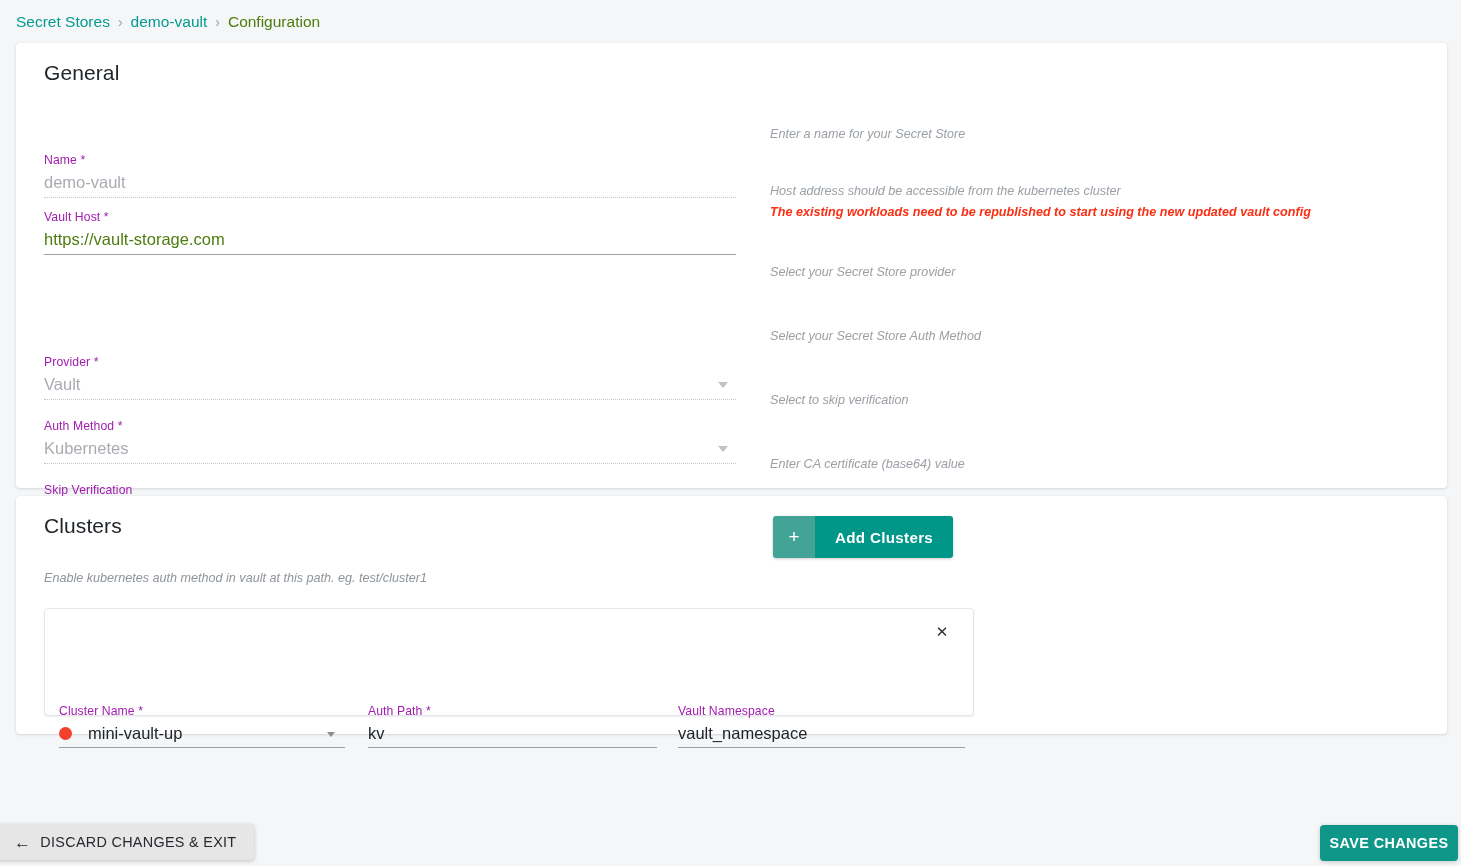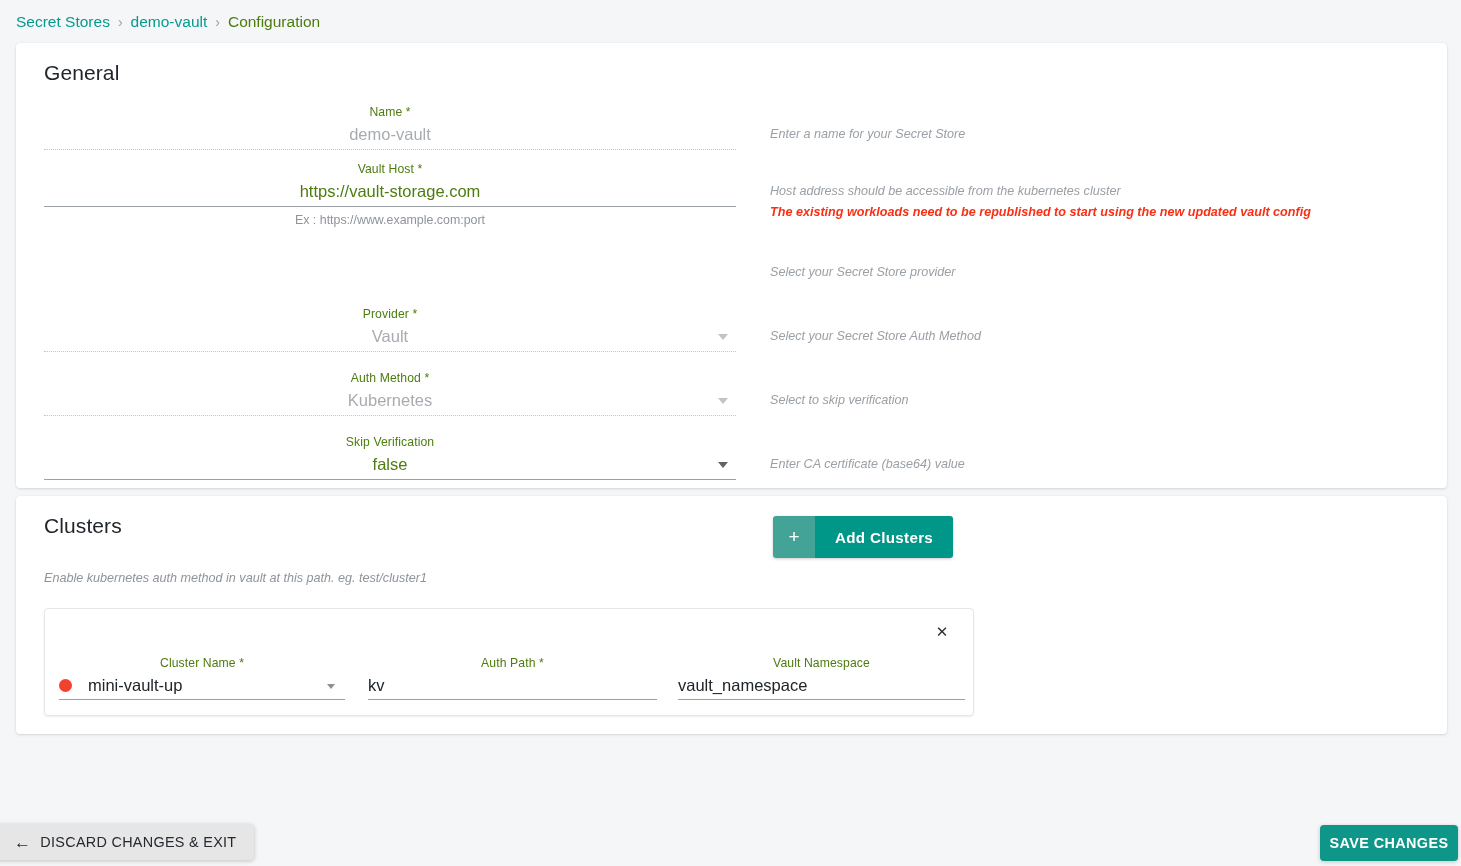--- a/index.html
+++ b/index.html
@@ -3,21 +3,21 @@
 <meta charset="utf-8">
 <style>
   * { box-sizing: border-box; }
   html, body {
     margin: 0; padding: 0;
     width: 1461px; height: 866px;
     background: #f4f6f8;
     font-family: "Liberation Sans", sans-serif;
     overflow: hidden;
   }
-  .page { position: relative; width: 1461px; height: 866px; text-align: center; }
+  .page { position: relative; width: 1461px; height: 866px; }
 
   
   .breadcrumb {
     position: absolute; top: 8px; left: 16px;
     height: 28px; display: flex; align-items: center; gap: 8px;
     font-size: 15.5px;
   }
   .crumb-link { color: #069a8e; text-decoration: none; cursor: pointer; }
   .crumb-sep { color: #9aa3ab; font-size: 14px; }
   .crumb-current { color: #4d7c0f; }
@@ -34,22 +34,22 @@
   .section-title {
     position: absolute; left: 28px; top: 18px;
     font-size: 21px; color: #21262b; font-weight: 400; letter-spacing: .1px;
   }
 
   
   .field {
     position: absolute; left: 28px; width: 692px;
   }
   .flabel {
-    font-size: 12.2px; color: #4d7c0f; letter-spacing: .1px;
-    height: 15px; line-height: 15px;
+    font-size: 12.2px; color: #a21caf; letter-spacing: .1px;
+    height: 15px; line-height: 15px; margin-top: 48px;
   }
   .fvalue {
     font-size: 16.5px; color: #4d7c0f; height: 29px; line-height: 29px;
     white-space: nowrap; overflow: hidden;
   }
   .fvalue.disabled { color: #a8acb1; }
   .fvalue.placeholder { color: #8d9298; font-size: 16px; }
   .fline { height: 1px; width: 692px; background: #9aa0a6; }
   .fline.dotted {
     height: 0; background: none;
@@ -177,21 +177,20 @@
     <div class="field" style="top:62px;">
       <div class="flabel">Name *</div>
       <div class="fvalue disabled">demo-vault</div>
       <div class="fline dotted"></div>
     </div>
 
     <div class="field" style="top:119px;">
       <div class="flabel">Vault Host *</div>
       <div class="fvalue">https://vault-storage.com</div>
       <div class="fline"></div>
-      <div class="fhint">Ex : https://www.example.com:port</div>
     </div>
 
     <div class="field" style="top:264px;">
       <div class="flabel">Provider *</div>
       <div class="fvalue disabled">Vault</div>
       <div class="fline dotted"></div>
       <span class="caret dim"></span>
     </div>
 
     <div class="field" style="top:328px;">

